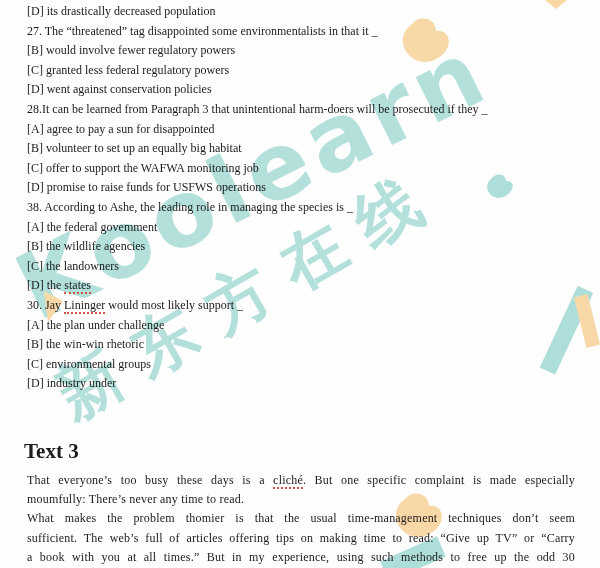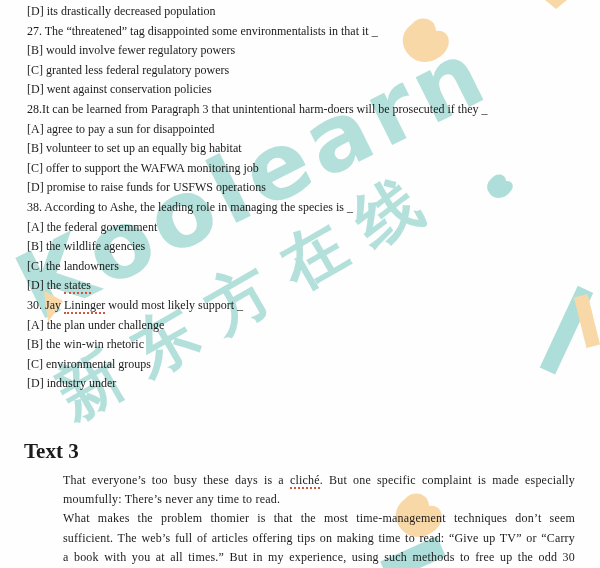--- a/index.html
+++ b/index.html
@@ -20,21 +20,21 @@
     font-weight:700;font-size:64px;line-height:70px;letter-spacing:22px;
     color:rgba(160,216,210,0.8);transform:rotate(-30deg);transform-origin:left center;
     white-space:nowrap;user-select:none;
   }
   
   #textlayer{position:absolute;inset:0;z-index:2;border-radius:19px;}
   .qblock{position:absolute;left:27px;top:2px;width:560px;}
   .ln{height:19.6px;line-height:19.6px;font-size:12px;white-space:nowrap;}
   .t3head{position:absolute;left:24px;top:441px;font-size:21px;font-weight:700;line-height:20px;}
   .pblock{position:absolute;left:27px;top:471px;width:548px;}
-  .pln{height:19.2px;line-height:19.2px;font-size:12px;letter-spacing:0.2px;margin-left:36px;}
+  .pln{height:19.2px;line-height:19.2px;font-size:12px;letter-spacing:0.2px;}
   .just{text-align:justify;text-align-last:justify;}
   .sq{border-bottom:2px dotted #d0553e;text-align:right;}
 </style>
 </head>
 <body>
 
 <div id="page">
 
   <div id="wm">
     <div class="wm-latin">Koolearn</div>
@@ -78,19 +78,19 @@
       <div class="ln">[B] the win-win rhetoric</div>
       <div class="ln">[C] environmental groups</div>
       <div class="ln">[D] industry under</div>
     </div>
 
     <div class="t3head">Text 3</div>
 
     <div class="pblock">
       <div class="pln just"><span>That everyone’s too busy these days is a </span><span class="sq">cliché</span><span>. But one specific complaint is made especially</span></div>
       <div class="pln">moumfully: There’s never any time to read.</div>
-      <div class="pln just">What makes the problem thomier is that the most time-management techniques don’t seem</div>
+      <div class="pln just">What makes the problem thomier is that the usual time-management techniques don’t seem</div>
       <div class="pln just">sufficient. The web’s full of articles offering tips on making time to read: “Give up TV” or “Carry</div>
       <div class="pln just">a book with you at all times.” But in my experience, using such methods to free up the odd 30</div>
     </div>
 
   </div>
 </div>
 
 </body></html>

